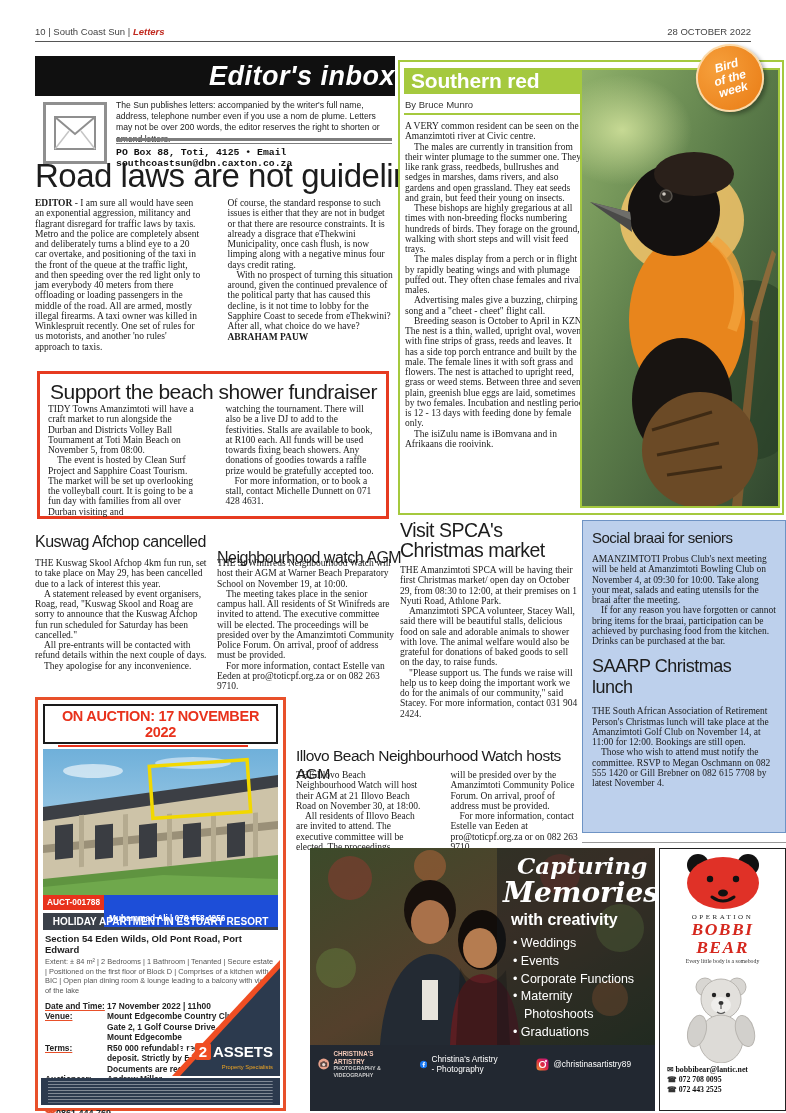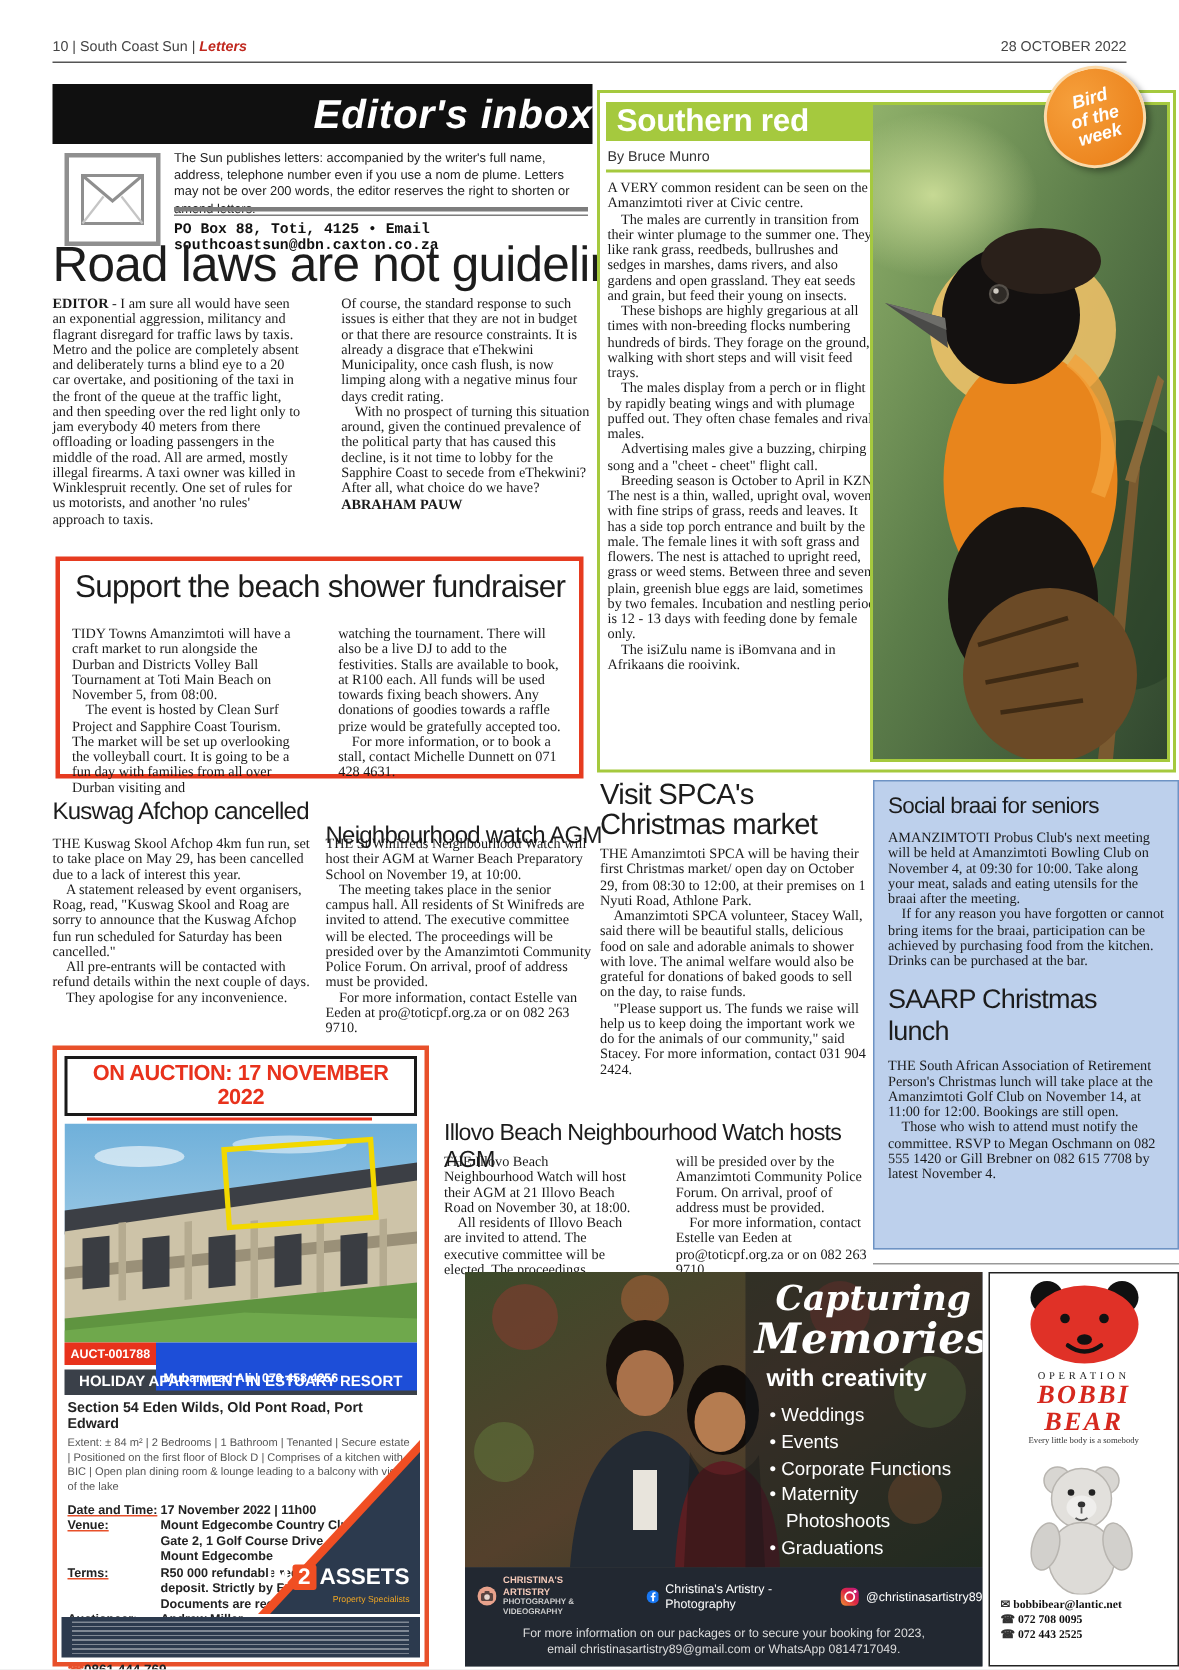--- a/index.html
+++ b/index.html
@@ -21,21 +21,21 @@
   .inbox-policy{left:116px;top:100px;width:276px;font-family:"Liberation Sans",sans-serif;
     font-size:8.6px;line-height:1.3;color:#222;}
   .rule-a{left:116px;top:138px;width:276px;height:3px;background:#7d7d7d;}
   .rule-b{left:116px;top:143px;width:276px;height:1px;background:#7d7d7d;}
   .inbox-contact{left:116px;top:147px;width:276px;font-family:Liberation Mono, monospace;
     font-size:9.8px;font-weight:bold;color:#111;}
 
   
   .head{font-family:"Liberation Sans",sans-serif;font-weight:400;color:#1c1c1c;letter-spacing:-.5px;}
   .h-road{left:35px;top:157px;font-size:33px;}
-  .h-fund{font-size:21px;margin:2px 0 14px 2px;}
+  .h-fund{font-size:21px;margin:2px 0 0 2px;}
   .h-spca{left:400px;top:520px;width:180px;font-size:19.5px;line-height:1.05;}
 
   
   .cols{display:flex;gap:25px;}
   .bt{font-size:9.5px;line-height:1.08;text-align:left;}
   .bt p{margin:0;}
   .bt p + p{text-indent:9px;}
   .byline{font-weight:bold;margin-top:1px;}
 
   .road-cols{left:35px;top:198px;width:360px;}
@@ -124,21 +124,21 @@
     color:#fff;padding:6px 10px 0 6px;box-sizing:border-box;}
   .script{font-family:"DejaVu Serif",serif;font-style:italic;font-weight:bold;color:#fff;line-height:1;}
   .scr1{font-size:23px;margin-left:14px;}
   .scr2{font-size:28px;margin-top:2px;}
   .with-c{font-family:"Liberation Sans",sans-serif;font-size:16px;font-weight:bold;margin:4px 0 6px 8px;}
   .services{font-family:"Liberation Sans",sans-serif;font-size:12.5px;line-height:1.42;margin-left:10px;}
   .services p{margin:0;padding-left:11px;}
   .services p::before{content:"• ";margin-left:-11px;}
   .chris-bar{position:absolute;left:0;bottom:0;width:345px;height:66px;background:#222831;color:#fff;
     font-family:"Liberation Sans",sans-serif;}
-  .chris-logos{display:flex;align-items:center;justify-content:space-between;padding:5px 0 0 8px;gap:36px;}
+  .chris-logos{display:flex;align-items:center;justify-content:space-between;padding:5px 24px 0 8px;gap:36px;}
   .logo-item{display:flex;align-items:center;gap:4px;}
   .logo-stack{font-size:6.3px;font-weight:bold;line-height:1.2;color:#f3c9b8;}
   .logo-stack .l2{color:#ccc;font-size:5.4px;}
   .fb-txt,.ig-txt{font-size:8.3px;}
   .chris-foot{text-align:center;font-size:8.2px;color:#ddd;line-height:1.35;margin-top:5px;padding:0 10px;}
 
   
   .bobbi{left:659px;top:848px;width:127px;height:263px;background:#fff;border:1.5px solid #222;
     box-sizing:border-box;text-align:center;font-family:"Liberation Serif",serif;}
   .bobbi .op{font-size:7px;letter-spacing:2.5px;color:#222;margin-top:2px;}
@@ -444,24 +444,20 @@
                   <stop offset="1" stop-color="#bc1888"></stop>
                 </linearGradient>
               </defs>
             <rect x=".5" y=".5" width="12" height="12" rx="3.5" fill="url(#ig)"></rect>
             <circle cx="6.5" cy="6.5" r="3" fill="none" stroke="#fff" stroke-width="1.2"></circle>
             <circle cx="10" cy="3" r="1" fill="#fff"></circle>
           </svg>
           <span class="ig-txt">@christinasartistry89</span>
         </div>
       </div>
-      <div class="chris-foot">
-        <div>For more information on our packages or to secure your booking for 2023,</div>
-        <div>email christinasartistry89@gmail.com or WhatsApp 0814717049.</div>
-      </div>
     </div>
   </div>
 
   <div class="abs bobbi">
     <svg width="86" height="58" viewBox="0 0 86 58" style="margin:4px auto 0 auto">
       <circle cx="18" cy="12" r="11" fill="#111"></circle>
       <circle cx="68" cy="12" r="11" fill="#111"></circle>
       <ellipse cx="43" cy="30" rx="36" ry="26" fill="#e03127"></ellipse>
       <circle cx="30" cy="26" r="3.2" fill="#111"></circle>
       <circle cx="56" cy="26" r="3.2" fill="#111"></circle>

